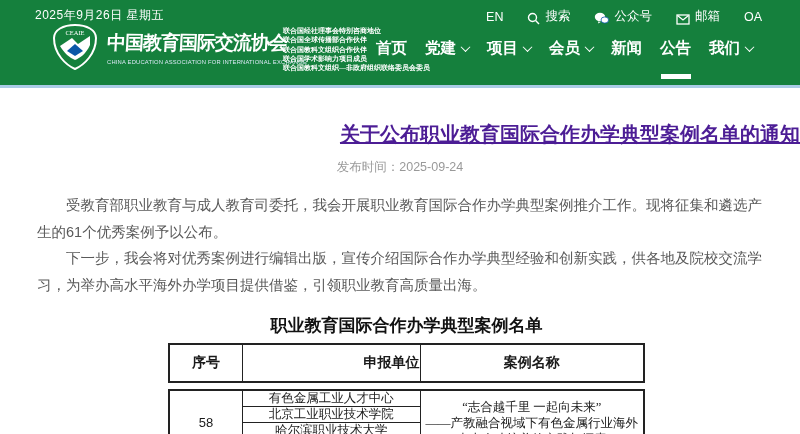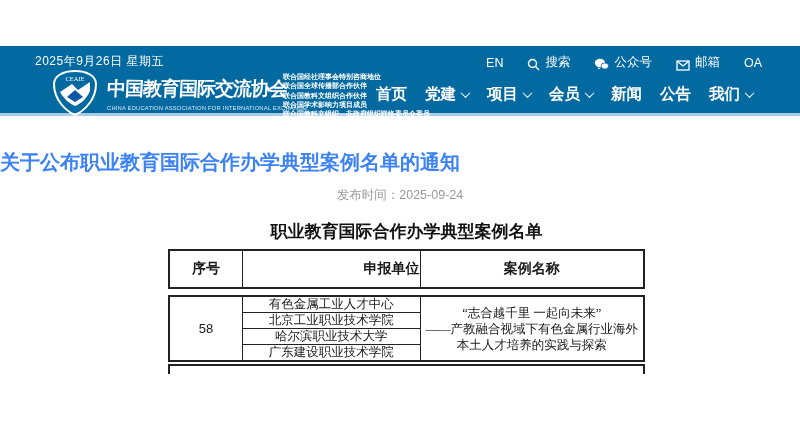--- a/index.html
+++ b/index.html
@@ -1,21 +1,21 @@
 <!DOCTYPE html>
 <html><head>
 <meta charset="utf-8">
 <style>
   * { margin:0; padding:0; box-sizing:border-box; }
   html,body { width:800px; height:434px; overflow:hidden; background:#fff;
     font-family:"Liberation Sans", sans-serif; }
 
   
-  .header { position:relative; height:70px; background:#0369a1; color:#fff;
-    border-bottom:3px solid #aacbe6;margin-top:46px; }
+  .header { position:relative; height:88px; background:#15803d; color:#fff;
+    border-bottom:3px solid #aacbe6; }
   .date { position:absolute; left:35px; top:7px; font-size:12px; letter-spacing:.5px; }
   .logo { position:absolute; left:52px; top:24px; display:flex; align-items:center; gap:9px; }
   .emblem { flex:0 0 auto; }
   .logo-main { width:180px; }
   .logo-title { font-family:"DejaVu Serif", serif; font-weight:bold; font-size:19px;
     letter-spacing:-1px; white-space:nowrap; transform:skewX(-3deg); }
   .logo-sub { font-size:6px; letter-spacing:.2px; color:#dce9f7; margin-top:3px;
     white-space:nowrap; transform:scaleX(.97); transform-origin:left; }
   .creds { position:absolute; left:283px; top:27px; font-family:"Liberation Serif", serif;
     font-size:7px; line-height:9.3px; font-weight:bold; color:#fff; }
@@ -30,21 +30,21 @@
   .nav-item { position:relative; display:flex; align-items:center; cursor:pointer;
     white-space:nowrap; padding:1px 2px;text-align:center; }
   .chevron { display:inline-block; width:7px; height:7px; border-left:1.5px solid #fff;
     border-bottom:1.5px solid #fff; transform:rotate(-45deg) translate(1px,-1px);
     margin-left:6px; }
   .nav-item.active::after { content:""; position:absolute; left:50%;
     transform:translateX(-50%); bottom:-19px; width:30px; height:5px; background:#fff; }
 
   
   .article { padding-top:33px; }
-  .a-title { text-align:left; font-size:20px; font-weight:bold; color:#3b82f6; }
+  .a-title { text-align:right; font-size:20px; font-weight:bold; color:#4c1d95;text-decoration:underline; }
   .a-meta { text-align:center; font-size:12.5px; color:#999; margin-top:11px; }
   .a-body { margin:16px 37px 0 37px; font-size:14.5px; line-height:26.5px; color:#595959; }
   .a-body p { text-indent:2em; }
 
   
   .tbl-area { margin-left:168px; width:477px; }
   .tb-title { font-family:Liberation Serif, serif; font-weight:bold; font-size:17px;
     color:#111; text-align:center; margin-top:16px; }
   .twrap { margin-top:6px; }
   table { border-collapse:collapse; color:#1a1a1a; table-layout:fixed; }
@@ -146,20 +146,24 @@
       <span>我们</span>
       <span class="chevron"></span>
     </div>
   </div>
 </div>
 
 <div class="article">
   <div class="a-title">关于公布职业教育国际合作办学典型案例名单的通知</div>
   <div class="a-meta">发布时间：2025-09-24</div>
 
+  <div class="a-body">
+    <p>受教育部职业教育与成人教育司委托，我会开展职业教育国际合作办学典型案例推介工作。现将征集和遴选产生的61个优秀案例予以公布。</p>
+    <p>下一步，我会将对优秀案例进行编辑出版，宣传介绍国际合作办学典型经验和创新实践，供各地及院校交流学习，为举办高水平海外办学项目提供借鉴，引领职业教育高质量出海。</p>
+  </div>
 
   <div class="tbl-area">
     <div class="tb-title">职业教育国际合作办学典型案例名单</div>
 
     <div class="twrap">
       <table class="t-head">
         <tbody>
             <tr>
           <th class="col-no">序号</th>
           <th class="col-unit">申报单位</th>

